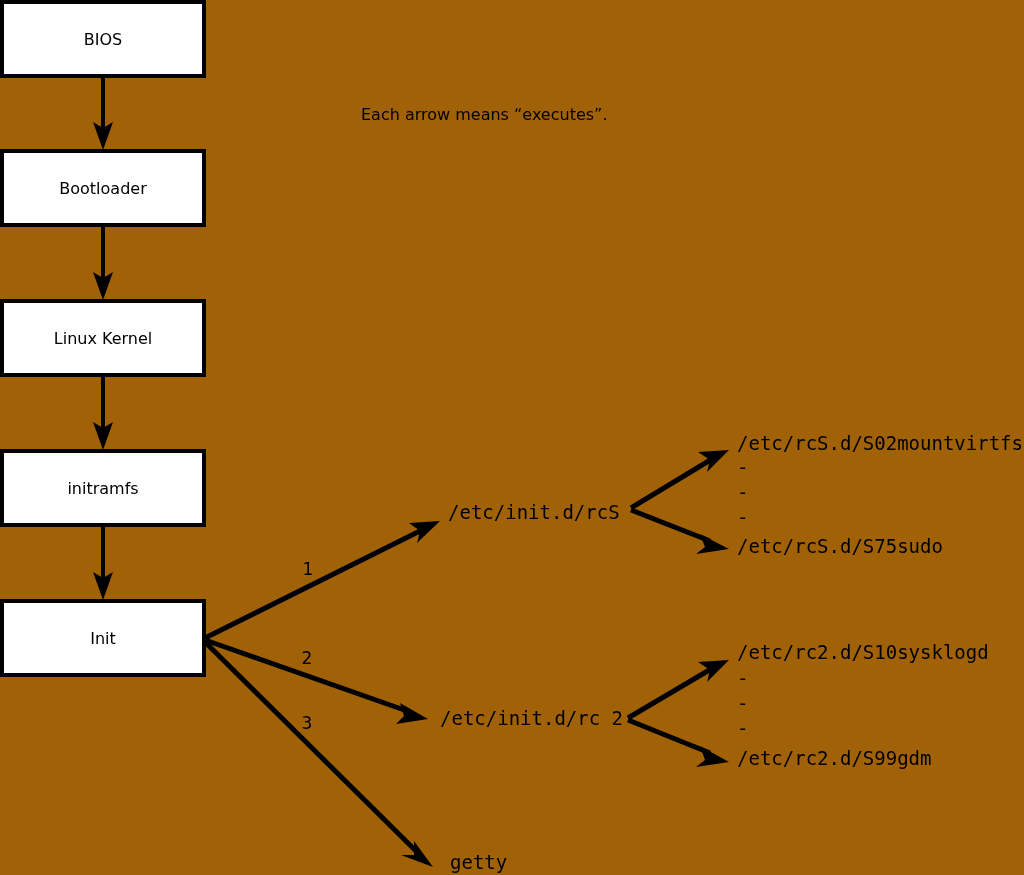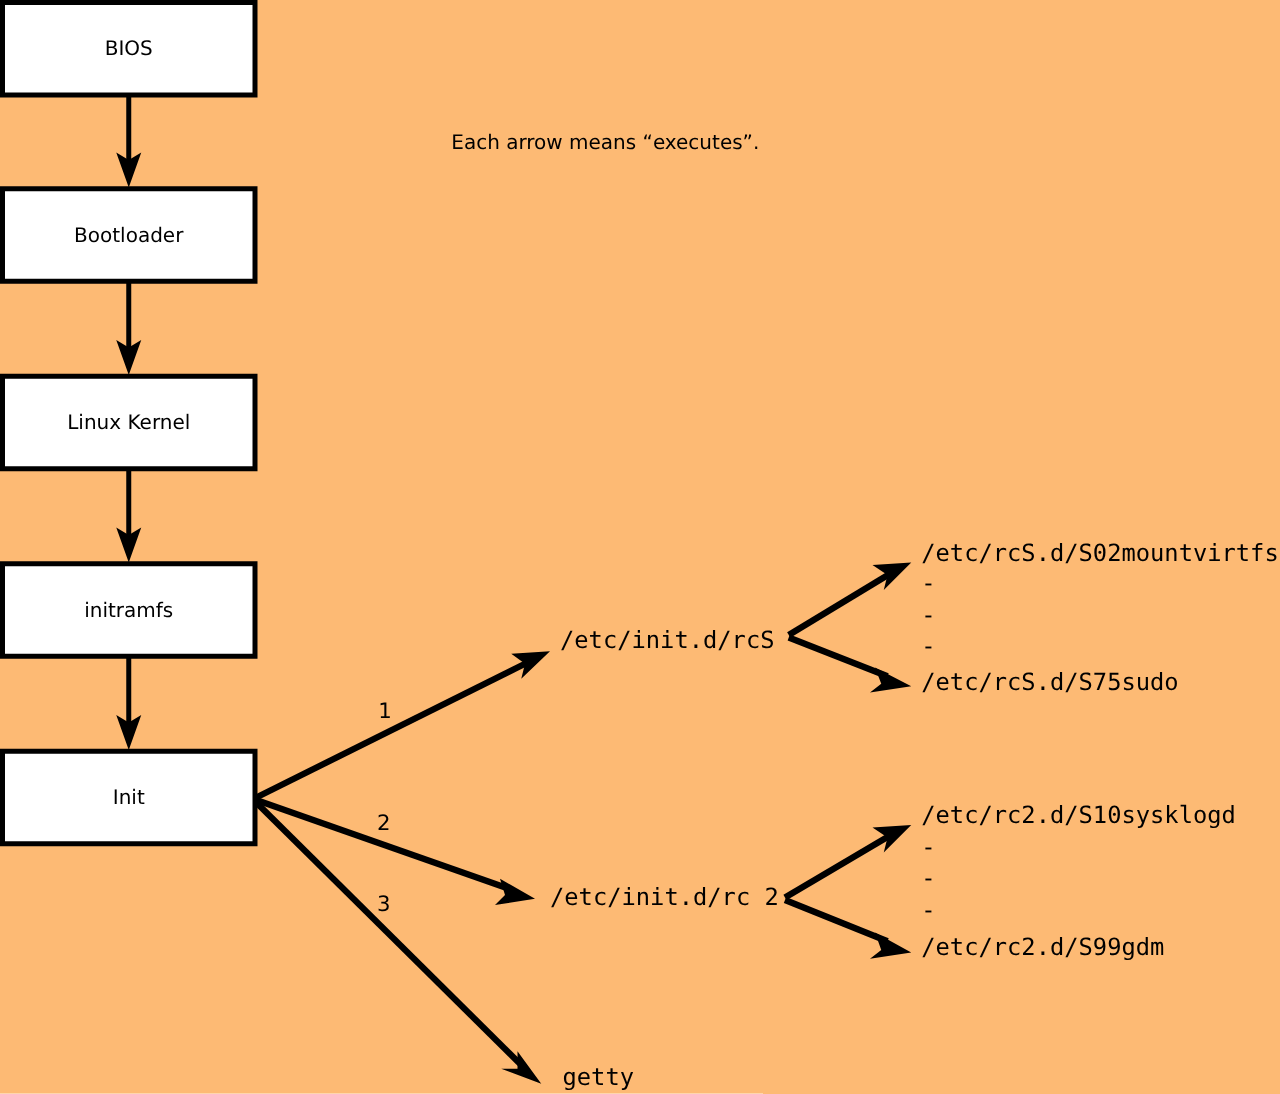--- a/index.html
+++ b/index.html
@@ -4,21 +4,21 @@
 <style>
   html, body {
     margin: 0;
     padding: 0;
     background: #ffffff;
   }
   #canvas {
     position: relative;
     width: 1024px;
     height: 875px;
-    background: #fdba74;
+    background: #a16207;
     overflow: hidden;
     font-family: "Liberation Sans", sans-serif;
   }
   #diagram-svg {
     position: absolute;
     top: 0;
     left: 0;
     width: 1024px;
     height: 875px;
   }

